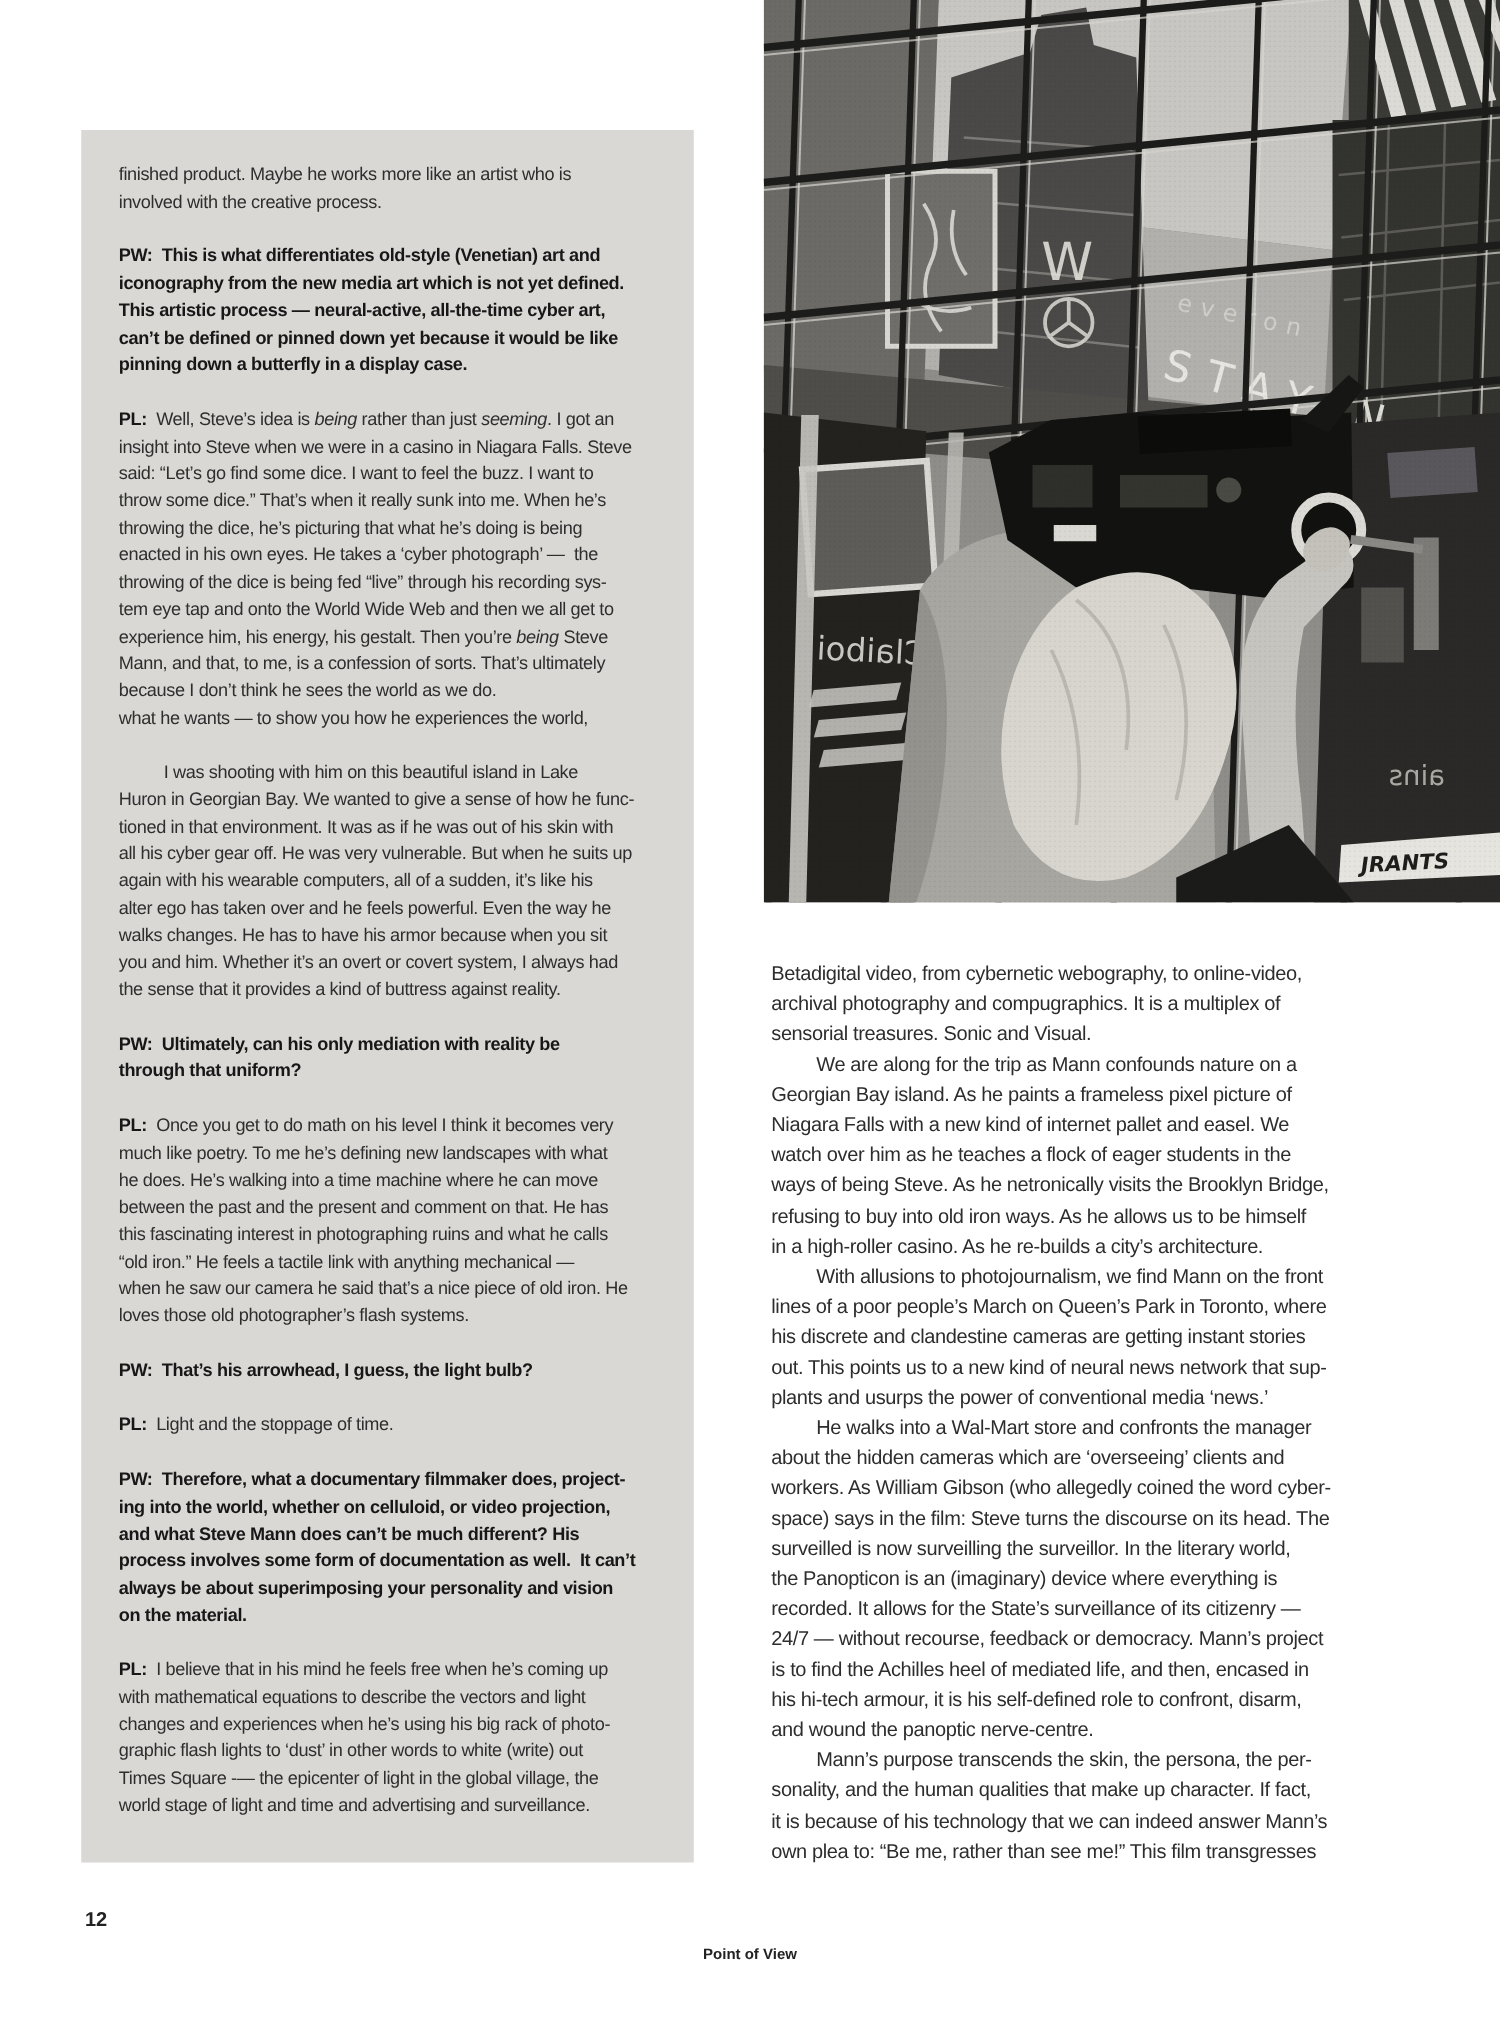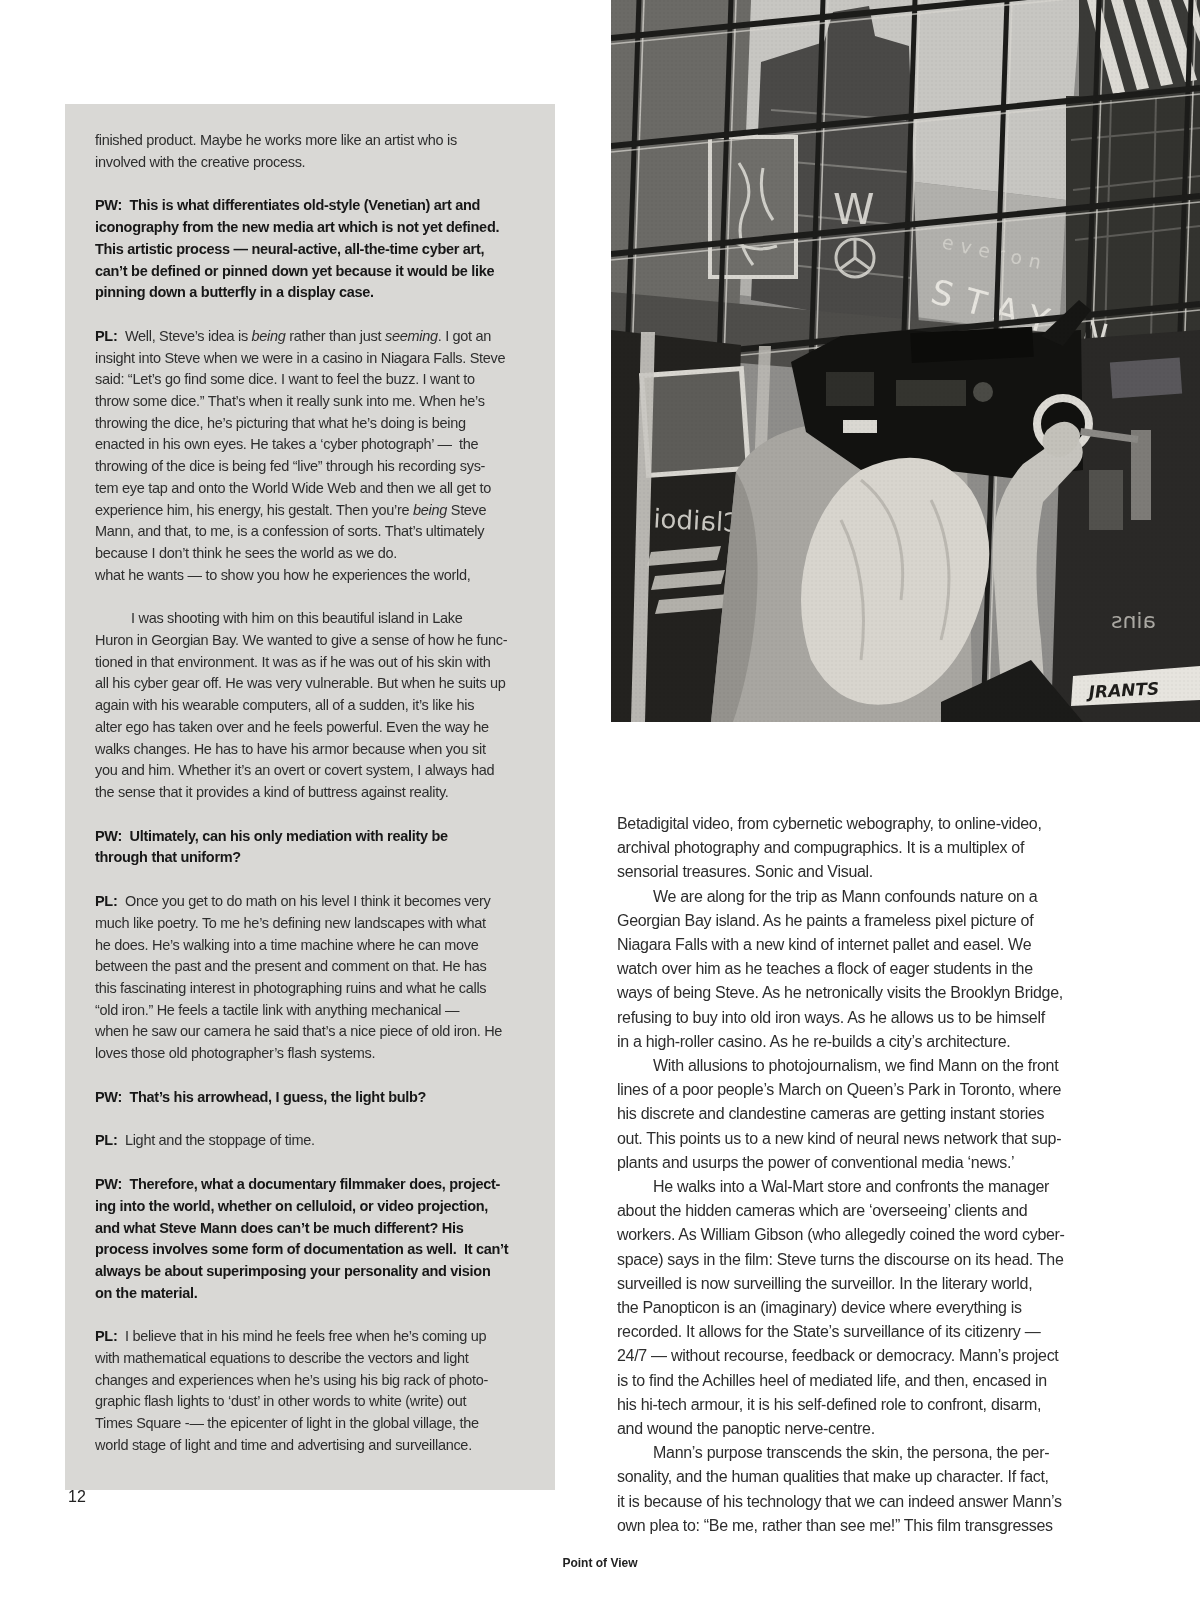--- a/index.html
+++ b/index.html
@@ -9,27 +9,27 @@
   
   .interview-box{position:absolute;left:65px;top:104px;width:490px;height:1386px;background:#d9d8d5;}
   .interview-inner{padding:26px 22px 0 30px;font-size:14.5px;line-height:21.7px;letter-spacing:-0.3px;color:#2e2e2e;}
   .para{margin:0 0 22px 0;}
   .para.bold{font-weight:700;color:#171717;}
   .ln{display:block;white-space:pre;}
   .ln.indent{padding-left:36px;}
   strong{font-weight:700;color:#171717;}
   em{font-style:italic;}
   
-  .essay-col{position:absolute;left:617px;top:812px;width:505px;font-size:16px;line-height:24.2px;letter-spacing:-0.3px;color:#2d2d2d;}
+  .essay-col{position:absolute;left:617px;top:768px;width:505px;font-size:16px;line-height:24.2px;letter-spacing:-0.3px;color:#2d2d2d;}
   .essay-col .para{margin:0;}
   
   .photo-wrap{position:absolute;left:611px;top:0;width:589px;height:722px;}
   .photo-wrap svg{display:block;}
   
-  .page-num{position:absolute;left:68px;top:1488px;font-size:16px;font-weight:400;color:#222;}
+  .page-num{position:absolute;left:68px;top:1528px;font-size:16px;font-weight:700;color:#222;}
   .footer-title{position:absolute;left:0;top:1556px;width:1200px;text-align:center;font-size:12px;font-weight:700;color:#222;}
 </style>
 </head>
 <body>
 
 <div id="page">
 
   <div class="interview-box">
     <div class="interview-inner">
         <p class="para body">

